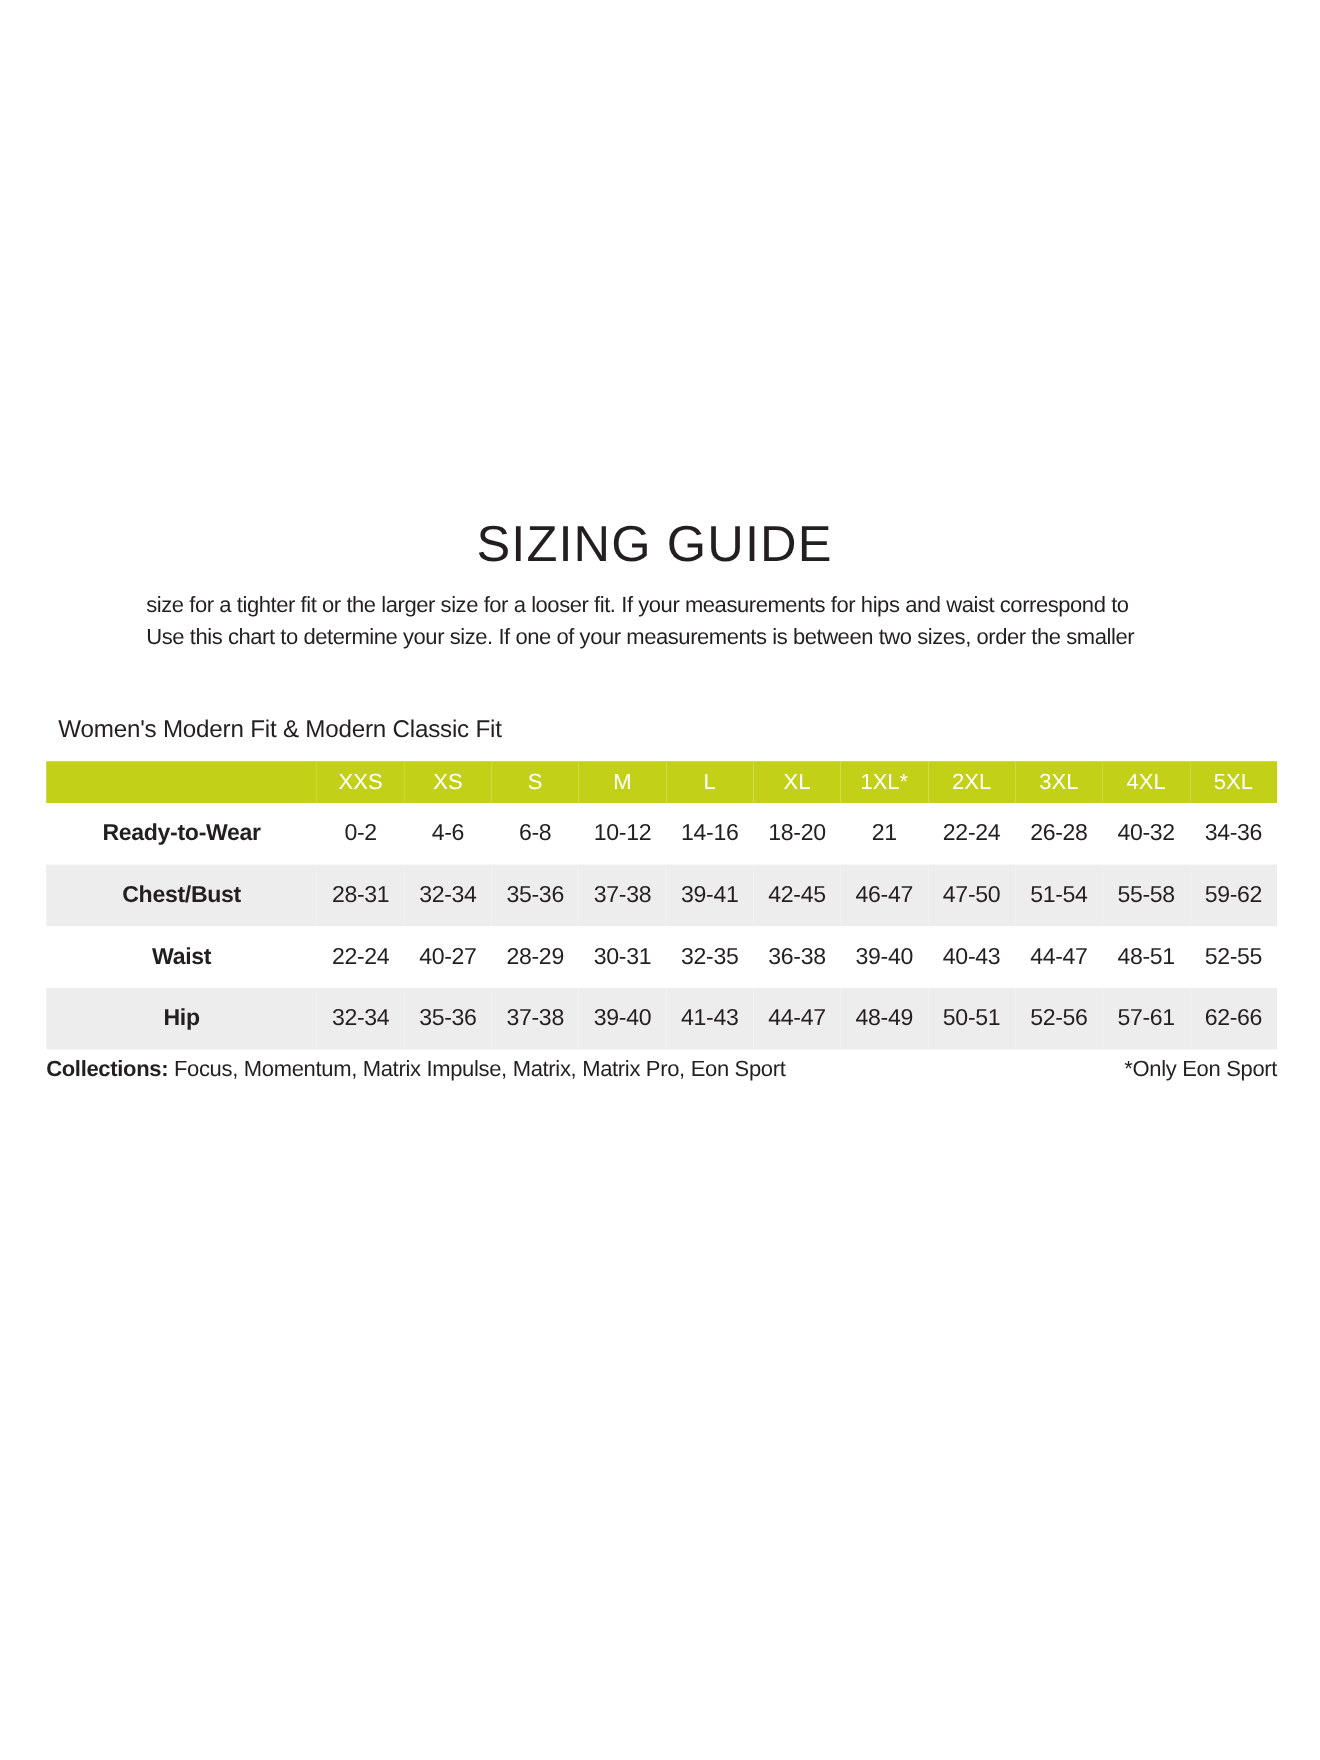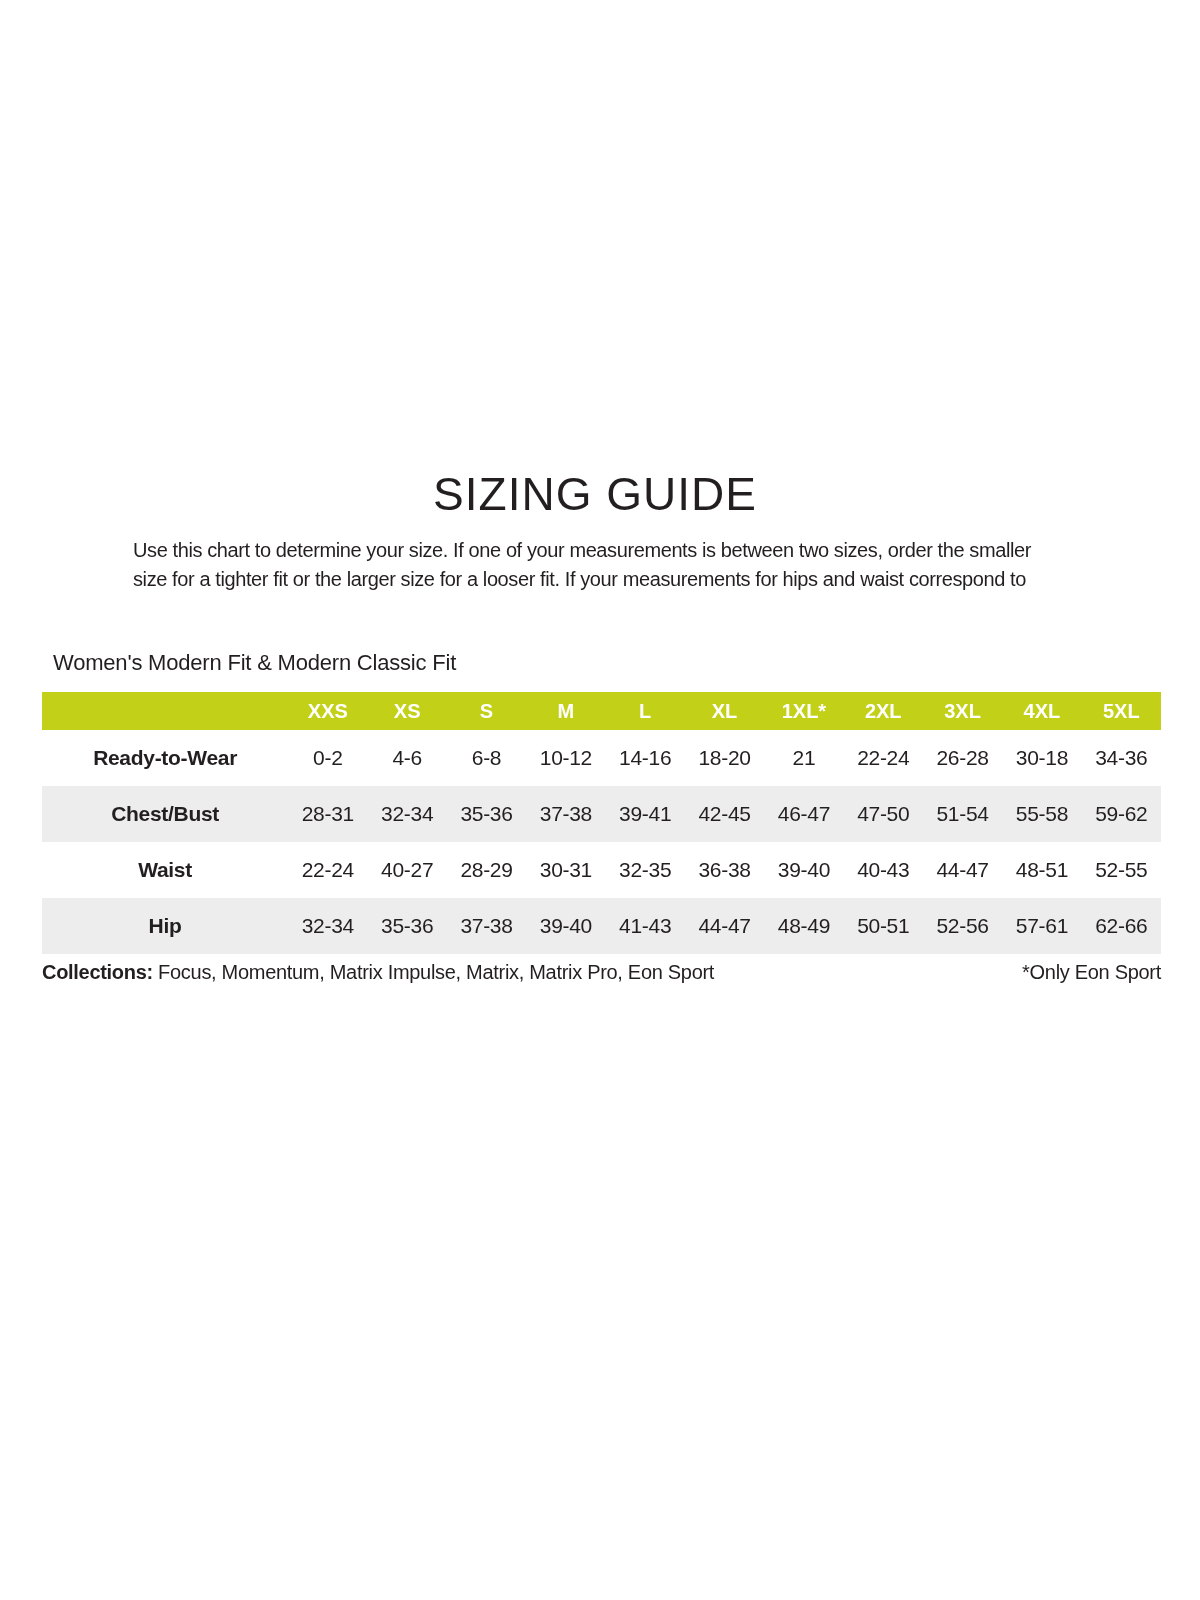--- a/index.html
+++ b/index.html
@@ -48,21 +48,21 @@
   table.size-table {
     margin: 16px 0 0 42px;
     width: 1119px;
     border-collapse: collapse;
     table-layout: fixed;
   }
   table.size-table col.label-col { width: 22%; }
   table.size-table thead th {
     background: var(--accent);
     color: #ffffff;
-    font-weight: 700;
+    font-weight: 400;
     font-size: 20px;
     height: 38px;
     padding: 0;
   }
   table.size-table tbody th,
   table.size-table tbody td {
     height: 56px;
     text-align: center;
     vertical-align: middle;
     padding: 0;
@@ -85,22 +85,22 @@
   .footer-line .bold { font-weight: bold; }
 </style>
 </head>
 <body>
 
 <div class="page">
 
   <h1 class="title">SIZING GUIDE</h1>
 
   <div class="intro">
+    <div class="line">size for a tighter fit or the larger size for a looser fit. If your measurements for hips and waist correspond to</div>
     <div class="line">Use this chart to determine your size. If one of your measurements is between two sizes, order the smaller</div>
-    <div class="line">size for a tighter fit or the larger size for a looser fit. If your measurements for hips and waist correspond to</div>
   </div>
 
   <h2 class="section-heading">Women's Modern Fit &amp; Modern Classic Fit</h2>
 
   <table class="size-table">
     <colgroup>
       <col class="label-col">
     </colgroup>
     <thead>
       <tr>
@@ -123,21 +123,21 @@
           <th class="row-label">Ready-to-Wear</th>
           <td>0-2</td>
           <td>4-6</td>
           <td>6-8</td>
           <td>10-12</td>
           <td>14-16</td>
           <td>18-20</td>
           <td>21</td>
           <td>22-24</td>
           <td>26-28</td>
-          <td>30-18</td>
+          <td>40-32</td>
           <td>34-36</td>
         </tr>
         <tr class="alt">
           <th class="row-label">Chest/Bust</th>
           <td>28-31</td>
           <td>32-34</td>
           <td>35-36</td>
           <td>37-38</td>
           <td>39-41</td>
           <td>42-45</td>

